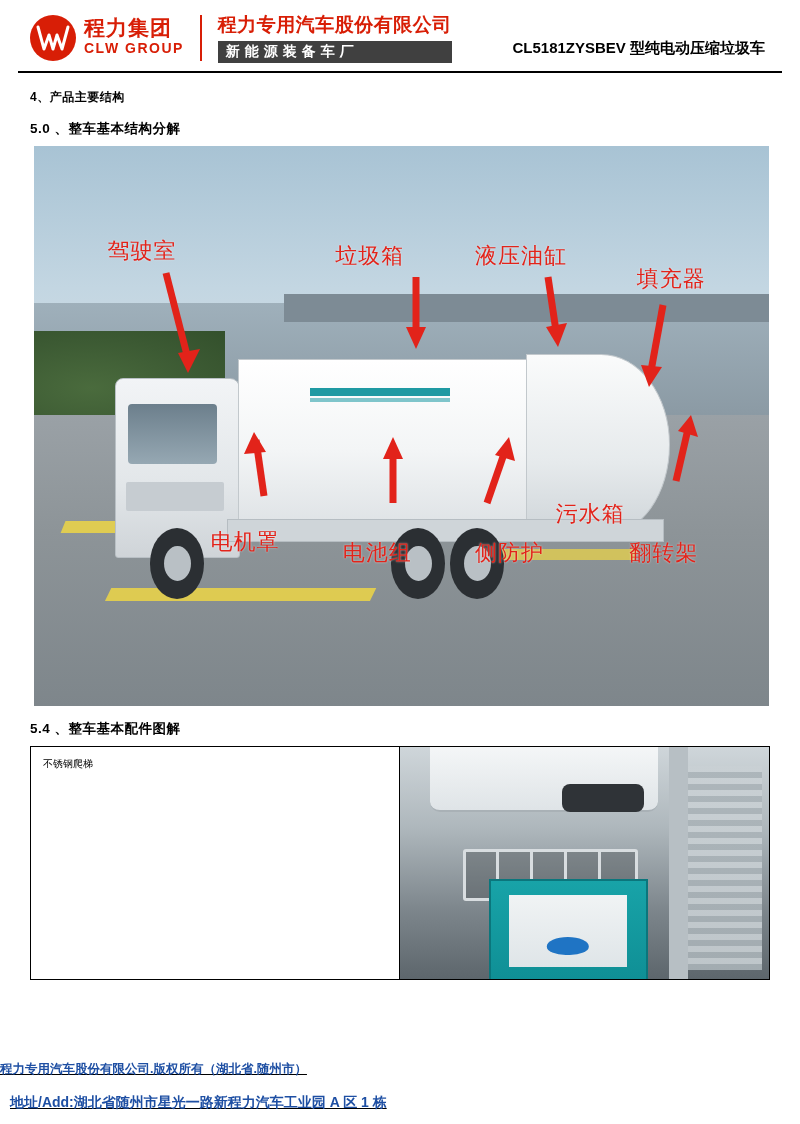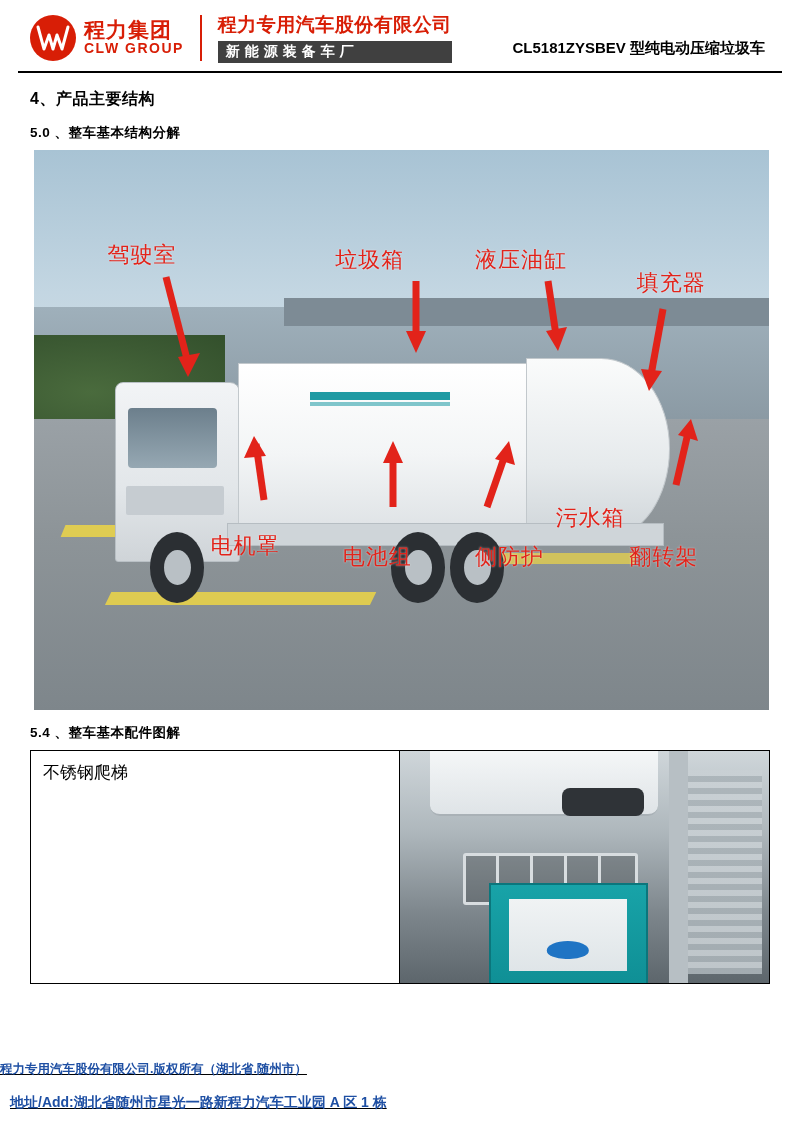--- a/index.html
+++ b/index.html
@@ -42,20 +42,21 @@
   .logo-text {
     display: flex;
     flex-direction: column;
     line-height: 1.05;
   }
   .logo-cn {
     font-size: 21px;
     font-weight: bold;
     color: #d81e06;
     letter-spacing: 1px;
+    font-family: Liberation Mono, monospace;
   }
   .logo-en {
     font-size: 14px;
     font-weight: bold;
     color: #d81e06;
     letter-spacing: 1.5px;
   }
   .logo-divider {
     width: 2px;
     height: 46px;
@@ -93,21 +94,21 @@
   }
 
   .rule {
     height: 2px;
     background: #000;
     margin: 2px 18px 0 18px;
   }
 
   
   .h1 {
-    font-size: 16px;
+    font-size: 12px;
     font-weight: bold;
     margin: 16px 0 0 30px;
     letter-spacing: 0.5px;
   }
   .h2 {
     font-size: 13.5px;
     font-weight: bold;
     margin: 14px 0 8px 30px;
     letter-spacing: 0.5px;
   }
@@ -226,21 +227,21 @@
     height: 234px;
     border: 1px solid #000;
     display: flex;
     box-sizing: border-box;
   }
   .cell-text {
     width: 50%;
     box-sizing: border-box;
     border-right: 1px solid #000;
     padding: 10px 12px;
-    font-size: 17px;
+    font-size: 10px;
   }
   .cell-photo {
     width: 50%;
     box-sizing: border-box;
     position: relative;
     overflow: hidden;
     background: #9aa3a8;
   }
   .ph-bg {
     position: absolute; inset: 0;

